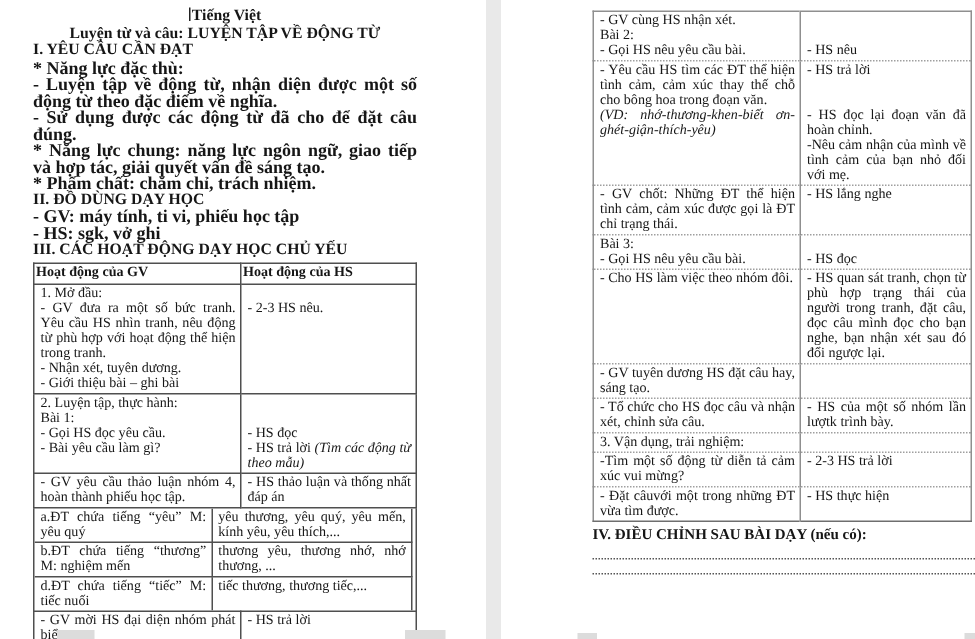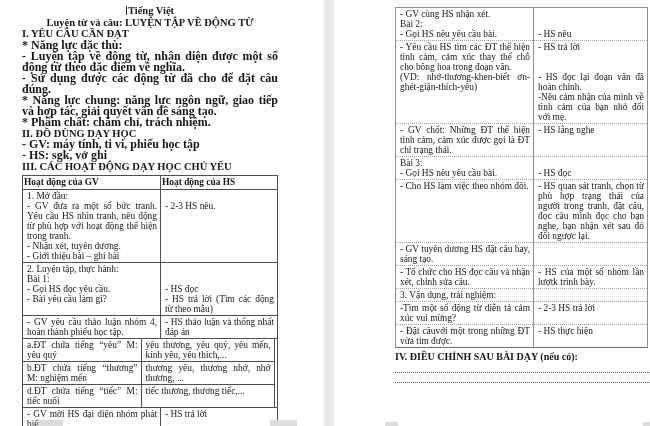--- a/index.html
+++ b/index.html
@@ -39,21 +39,21 @@
   .t-ws tr:last-child td{border-bottom:none;}
   
   .rcontent{position:absolute;left:51px;top:7px;width:264px;}
   .t-right{width:252px;border:1px solid #8f8f8f;border-bottom:1px solid #6e6e6e;}
   .t-right td{border-top:1px dotted #9f9f9f;}
   .t-right tr:first-child td{border-top:none;}
   .t-right td:first-child{border-right:1px solid #8f8f8f;}
   .spacer{height:20px;}
   .h-iv{font-weight:bold;font-size:10px;line-height:12px;margin-top:3px;}
   .dotline{width:263px;height:9px;border-bottom:1px dotted #555;}
-  .em{}
+  .em{font-style:italic;}
 </style>
 </head>
 <body>
 
 <div class="screen">
 
   <div class="handle">
     <i style="left:0;top:0"></i>
       <i style="left:4px;top:0"></i>
     <i style="left:0;top:4px"></i>

